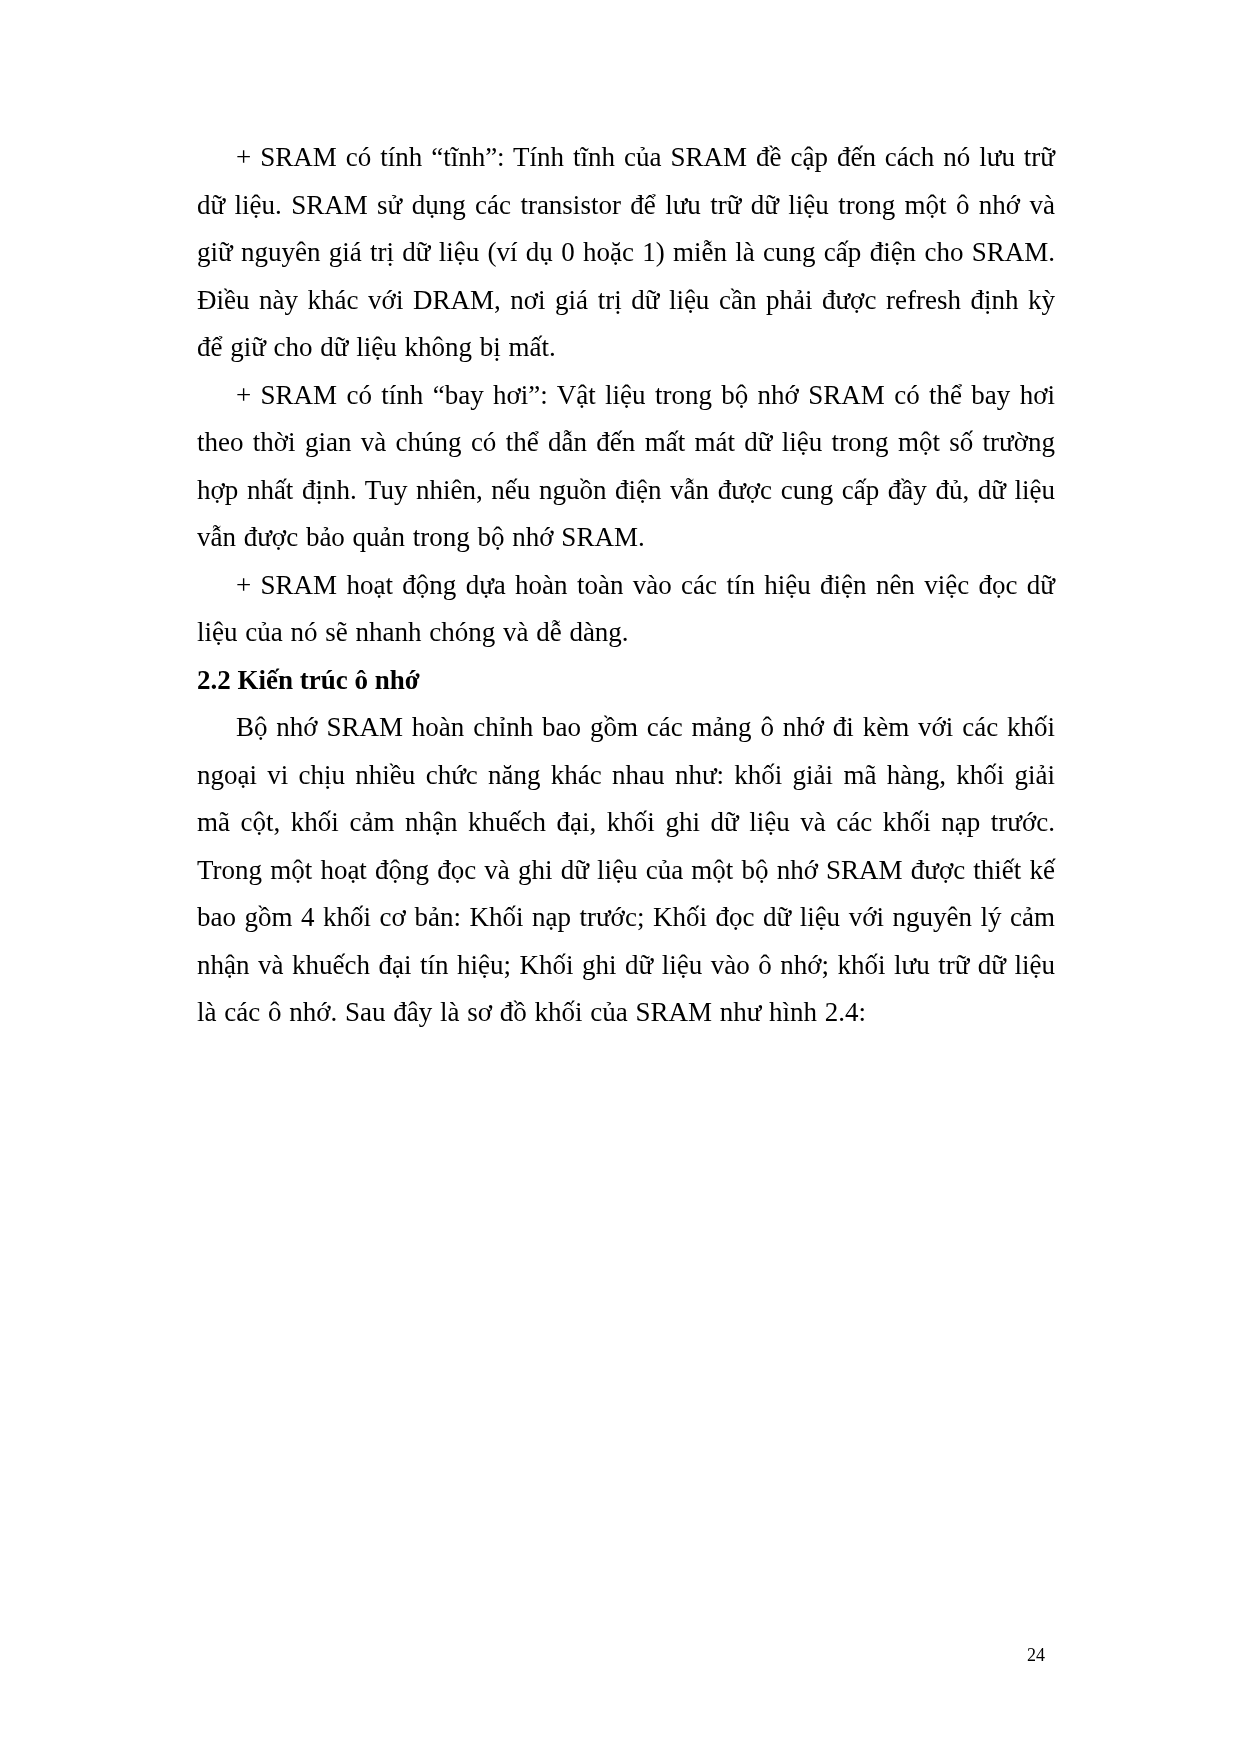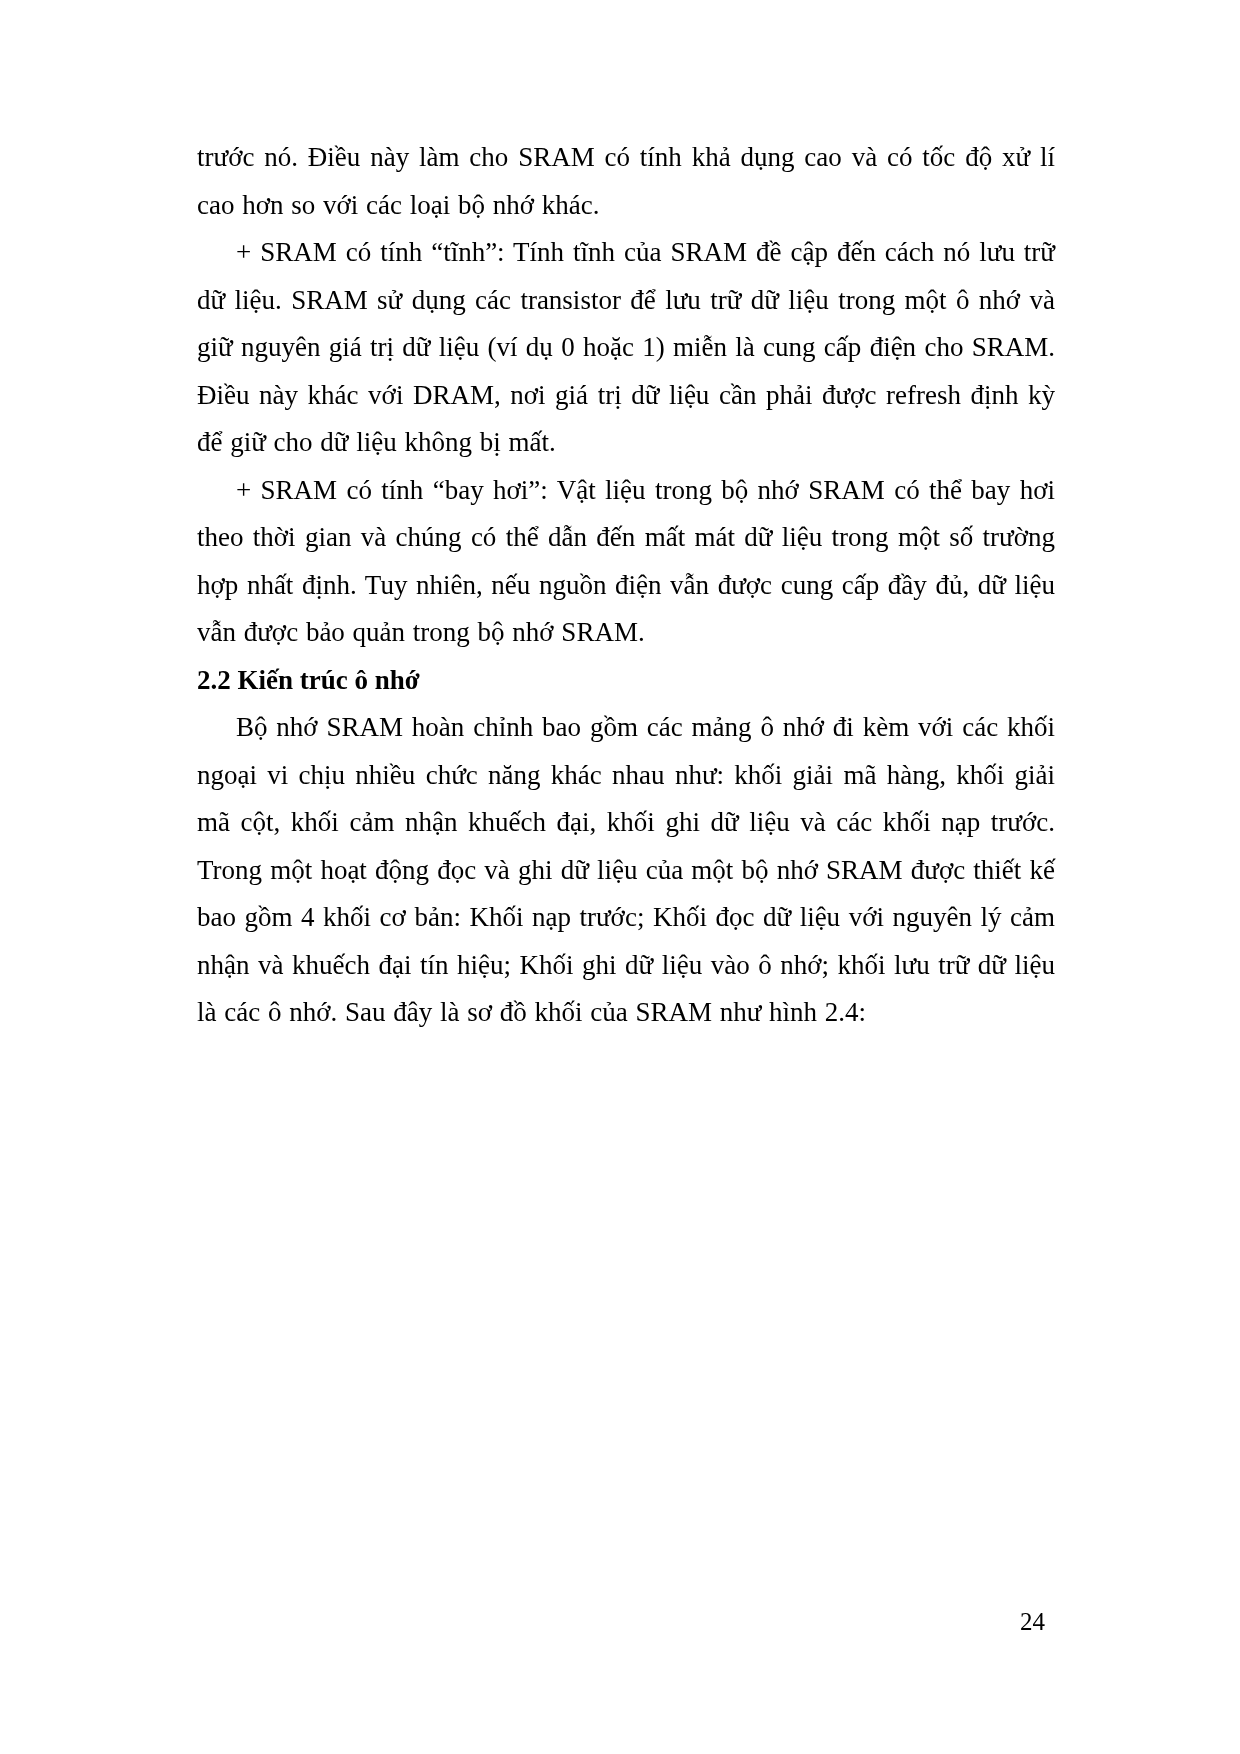--- a/index.html
+++ b/index.html
@@ -35,32 +35,32 @@
   }
   .heading {
     margin: 0;
     font-size: 27px;
     line-height: 47.5px;
     font-weight: bold;
     text-align: left;
   }
   .page-footer {
     position: absolute;
-    top: 1609px;
+    top: 1643px;
     right: 195px;
-    font-size: 25px;
+    font-size: 18px;
     line-height: 25px;
     text-align: right;
   }
 </style>
 </head>
 <body>
 
 <div class="page">
   <div class="content">
-    <p class="para">trước nó. Điều này làm cho SRAM có tính khả dụng cao và có tốc độ xử lí cao hơn so với các loại bộ nhớ khác.</p>
     <p class="para indent">+ SRAM có tính “tĩnh”: Tính tĩnh của SRAM đề cập đến cách nó lưu trữ dữ liệu. SRAM sử dụng các transistor để lưu trữ dữ liệu trong một ô nhớ và giữ nguyên giá trị dữ liệu (ví dụ 0 hoặc 1) miễn là cung cấp điện cho SRAM. Điều này khác với DRAM, nơi giá trị dữ liệu cần phải được refresh định kỳ để giữ cho dữ liệu không bị mất.</p>
     <p class="para indent">+ SRAM có tính “bay hơi”: Vật liệu trong bộ nhớ SRAM có thể bay hơi theo thời gian và chúng có thể dẫn đến mất mát dữ liệu trong một số trường hợp nhất định. Tuy nhiên, nếu nguồn điện vẫn được cung cấp đầy đủ, dữ liệu vẫn được bảo quản trong bộ nhớ SRAM.</p>
+    <p class="para indent">+ SRAM hoạt động dựa hoàn toàn vào các tín hiệu điện nên việc đọc dữ liệu của nó sẽ nhanh chóng và dễ dàng.</p>
     <h2 class="heading">2.2 Kiến trúc ô nhớ</h2>
     <p class="para indent">Bộ nhớ SRAM hoàn chỉnh bao gồm các mảng ô nhớ đi kèm với các khối ngoại vi chịu nhiều chức năng khác nhau như: khối giải mã hàng, khối giải mã cột, khối cảm nhận khuếch đại, khối ghi dữ liệu và các khối nạp trước. Trong một hoạt động đọc và ghi dữ liệu của một bộ nhớ SRAM được thiết kế bao gồm 4 khối cơ bản: Khối nạp trước; Khối đọc dữ liệu với nguyên lý cảm nhận và khuếch đại tín hiệu; Khối ghi dữ liệu vào ô nhớ; khối lưu trữ dữ liệu là các ô nhớ. Sau đây là sơ đồ khối của SRAM như hình 2.4:</p>
   </div>
   <div class="page-footer">24</div>
 </div>
 
 </body></html>

